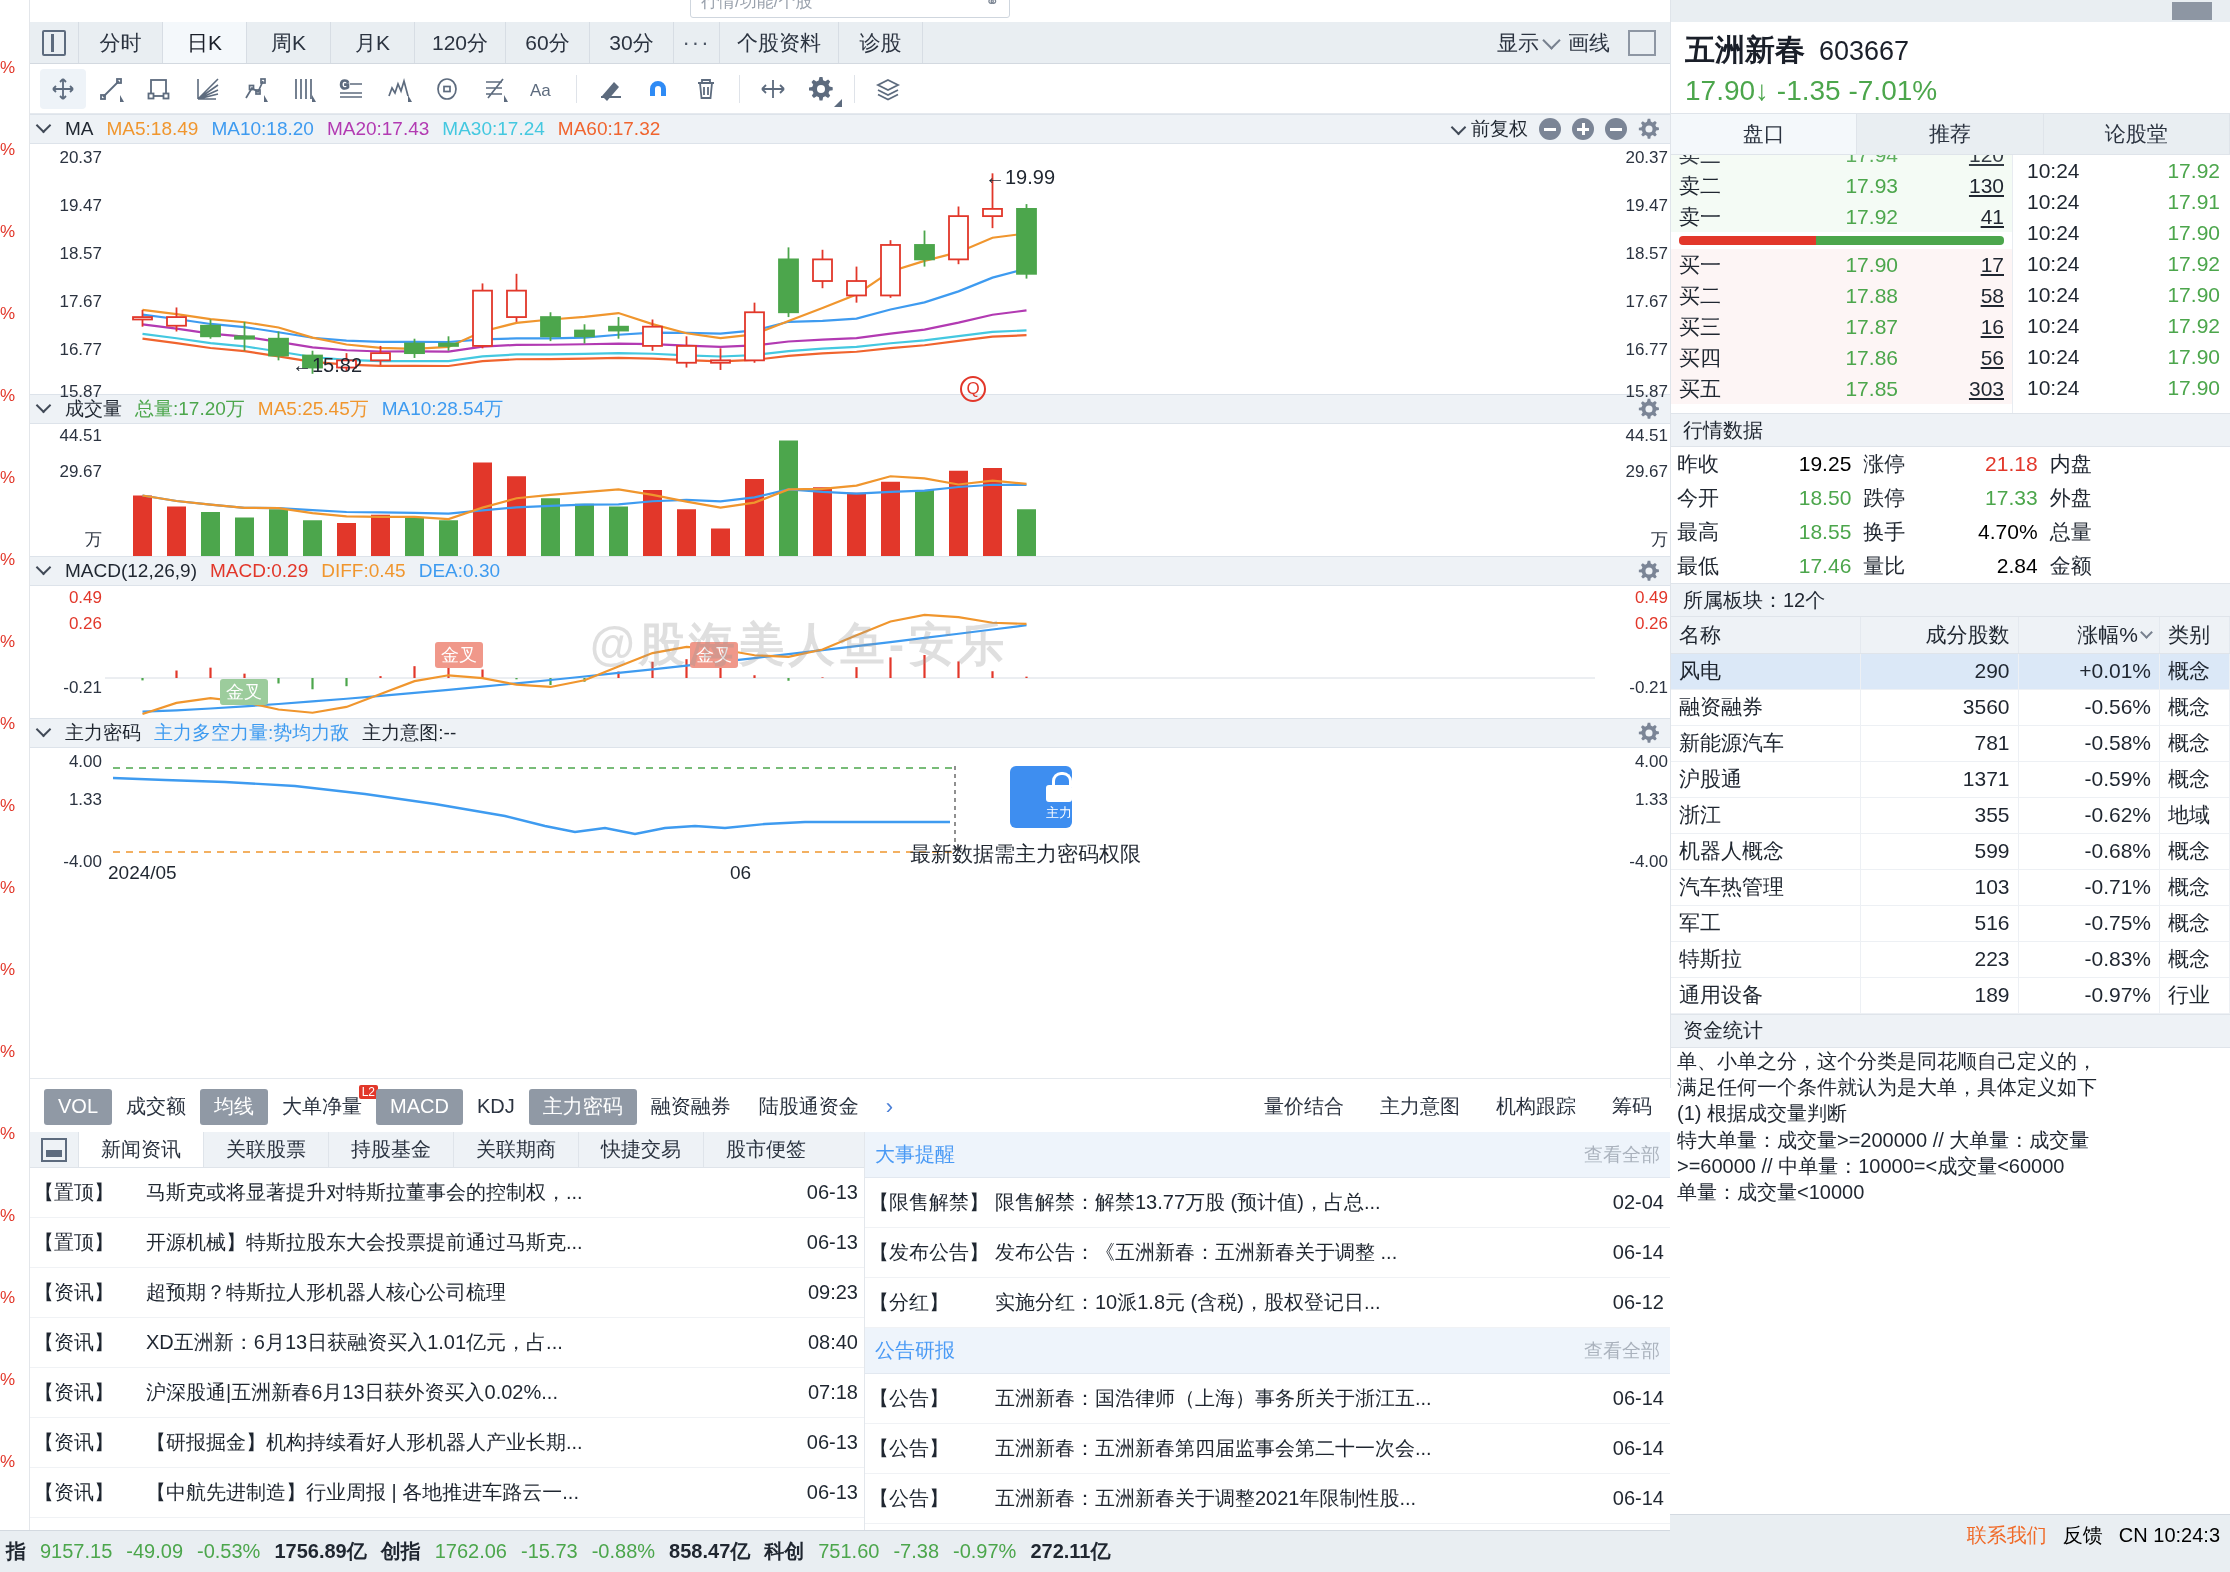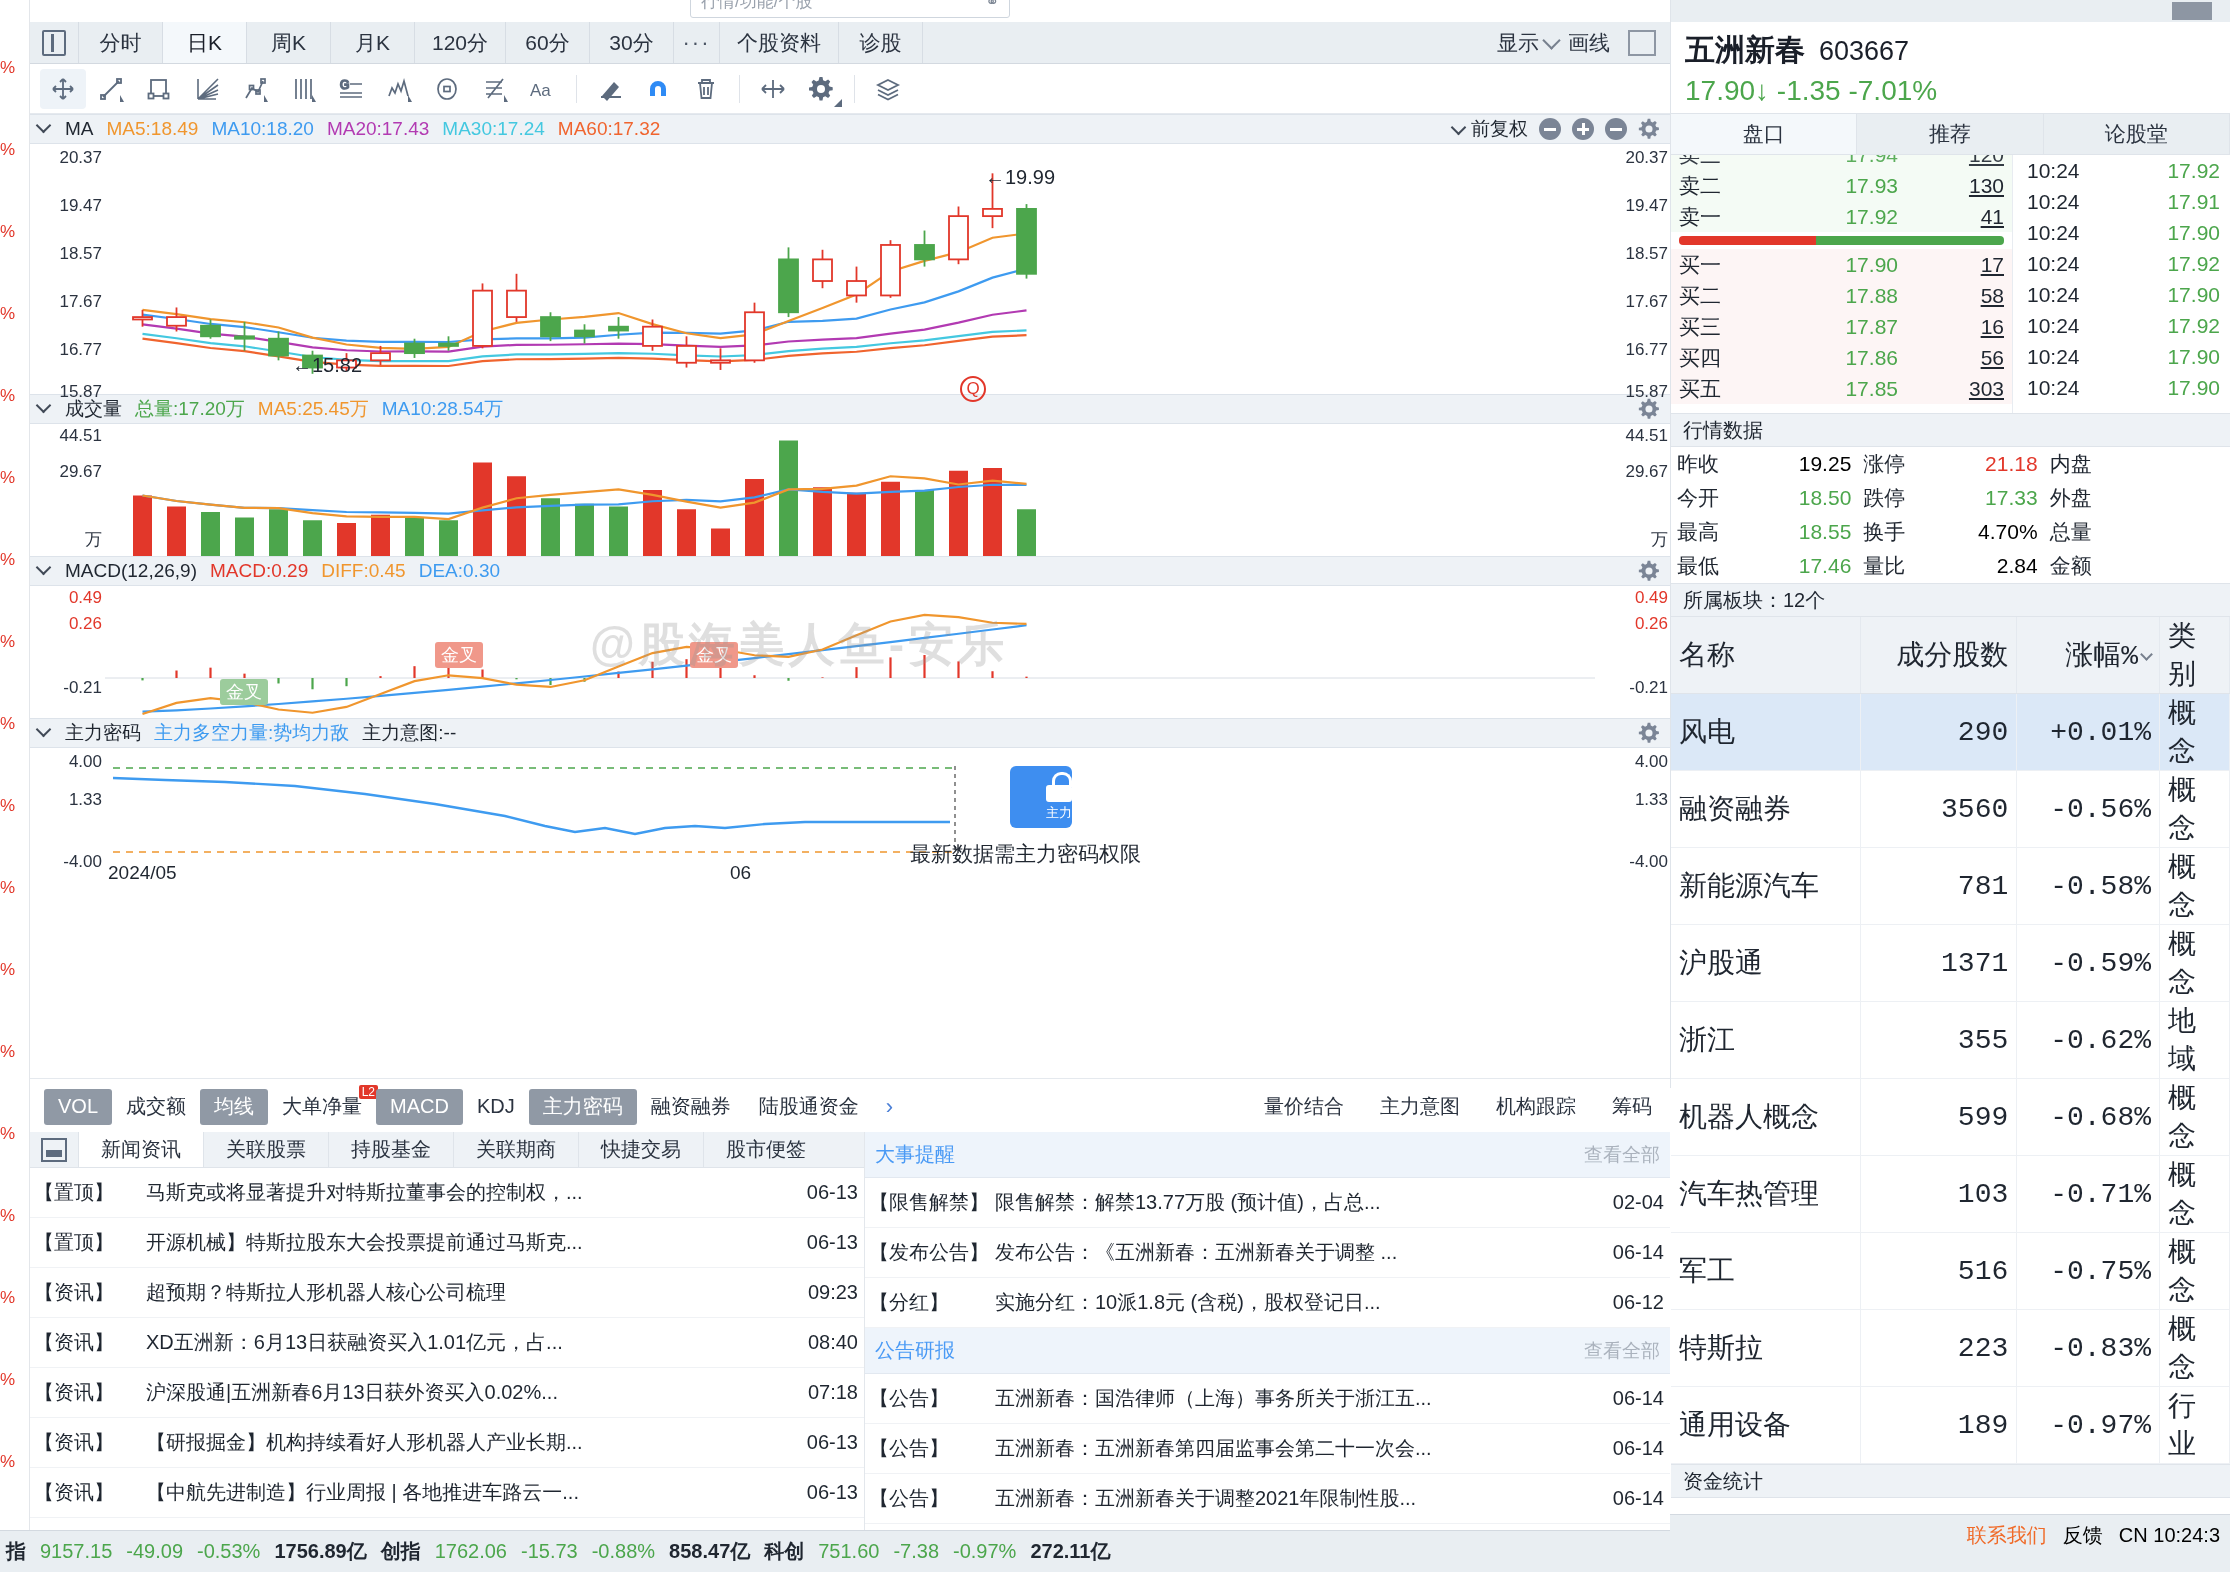--- a/index.html
+++ b/index.html
@@ -140,21 +140,21 @@
   .tkrow .t{width:90px;color:#1f2630;}
   .tkrow .p{flex:1;text-align:right;}
 
   .sect{height:34px;background:#eef2f6;display:flex;align-items:center;padding:0 12px;
      font-size:20px;color:#1f2630;border-top:1px solid #dfe4ea;border-bottom:1px solid #dfe4ea;}
   .mdgrid{display:grid;grid-template-columns:repeat(3,1fr);font-size:21px;}
   .mdcell{display:flex;align-items:center;height:34px;padding:0 6px;gap:6px;}
   .mdcell .k{color:#1f2630;}
   .mdcell .v{flex:1;text-align:right;}
 
-  .sectbl{width:100%;border-collapse:collapse;font-size:28px;font-family:Liberation Mono, monospace;}
+  .sectbl{width:100%;border-collapse:collapse;font-size:21px;}
   .sectbl th{background:#eef2f6;font-weight:normal;color:#1f2630;height:36px;
      border-bottom:1px solid #dfe4ea;border-right:1px solid #e4e9ef;padding:0 8px;}
   .sectbl td{height:36px;border-bottom:1px solid #edf0f4;border-right:1px solid #edf0f4;padding:0 8px;
      color:#1f2630;}
   .sectbl tr.hl td{background:#dbe8f7;}
   .sectbl .n{text-align:left;} .sectbl .c{text-align:right;} .sectbl .t{text-align:left;width:70px;}
   .fundtxt{font-size:20px;line-height:1.32;color:#1f2630;padding:0 6px;overflow:hidden;}
 
   .rbottom{position:absolute;left:1670px;bottom:16px;width:560px;height:42px;background:#e9eef2;
      border-top:1px solid #d3d9e0;display:flex;align-items:center;justify-content:flex-end;
@@ -1099,20 +1099,28 @@
             <td class="c">189</td>
             <td class="c green">-0.97%</td>
             <td class="t">行业</td>
           </tr>
         </tbody>
     </table>
 
     <div class="sect">
         <span>资金统计</span>
       </div>
+    <div class="fundtxt" id="fundtxt">
+        <div style="white-space: nowrap;">单、小单之分，这个分类是同花顺自己定义的，</div>
+        <div style="white-space: nowrap;">满足任何一个条件就认为是大单，具体定义如下</div>
+        <div style="white-space: nowrap;">(1) 根据成交量判断</div>
+        <div style="white-space: nowrap;">特大单量：成交量&gt;=200000  // 大单量：成交量</div>
+        <div style="white-space: nowrap;">&gt;=60000  // 中单量：10000=&lt;成交量&lt;60000</div>
+        <div style="white-space: nowrap;">单量：成交量&lt;10000</div>
+      </div>
   </div>
 
   <div class="rbottom">
     <span class="contact">联系我们</span>
     <span>反馈</span>
     <span>CN 10:24:3</span>
   </div>
 
 </div>
 

